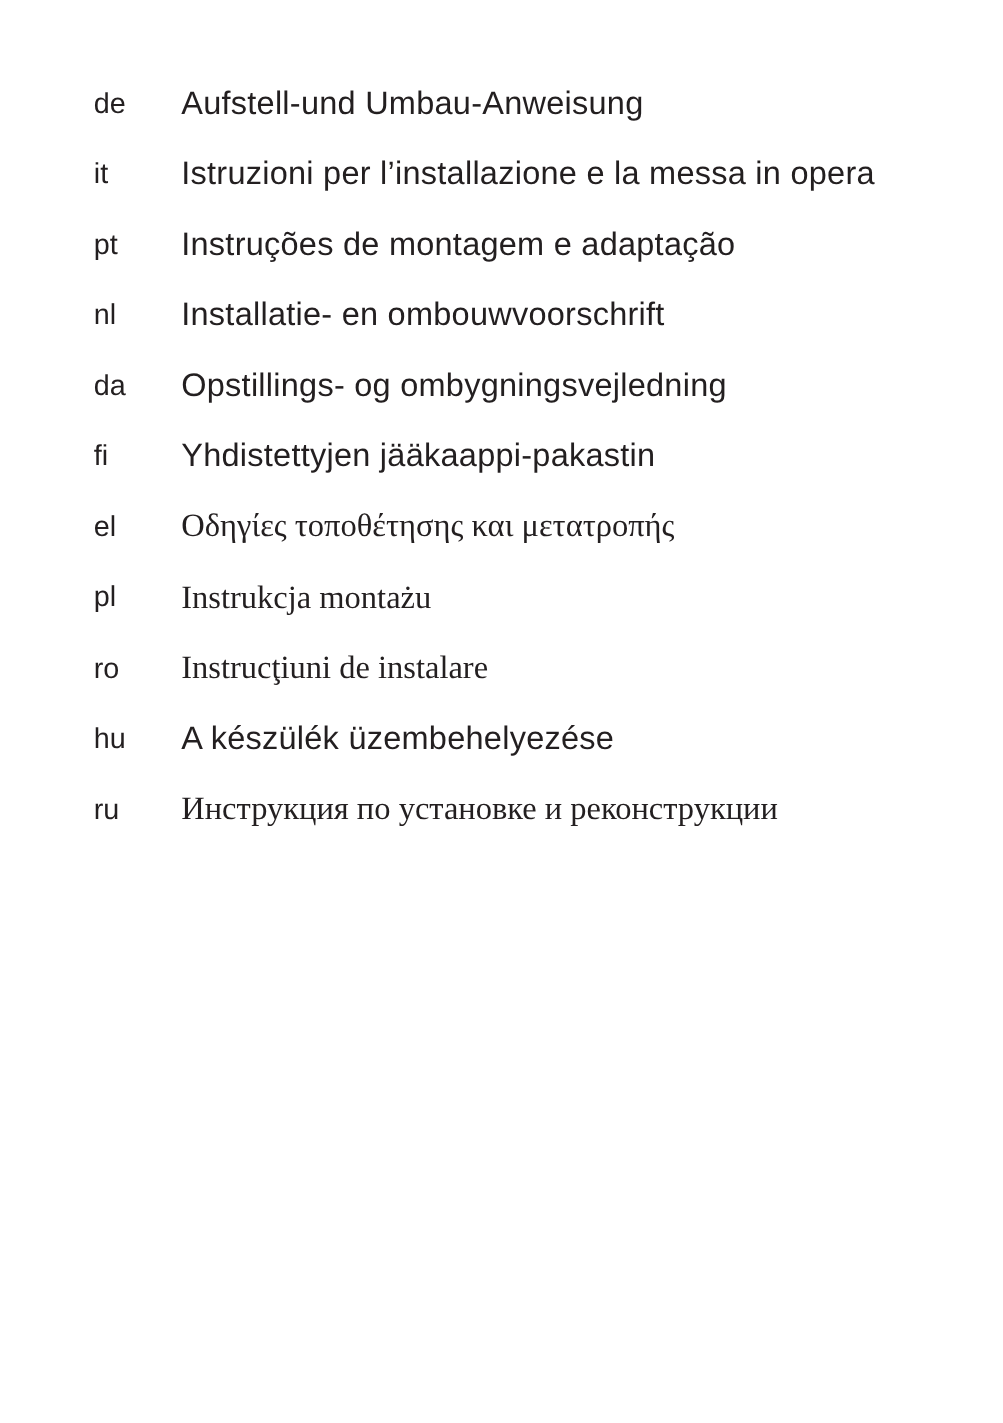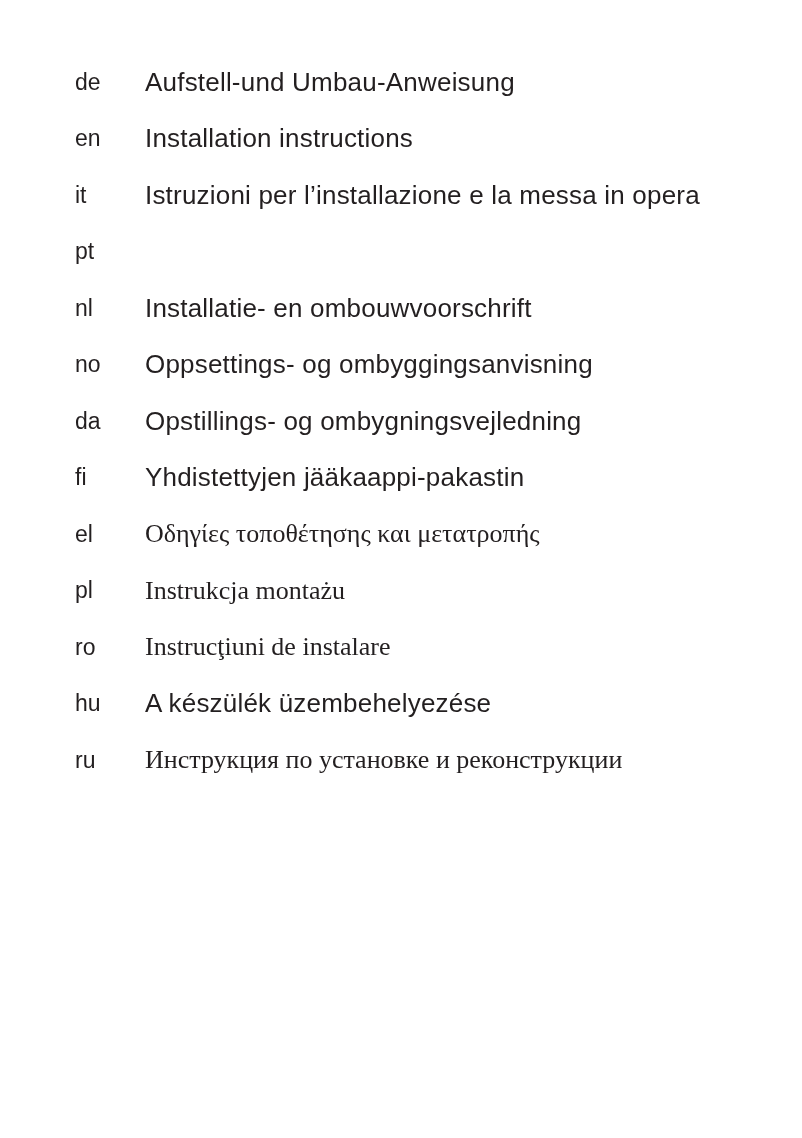--- a/index.html
+++ b/index.html
@@ -79,46 +79,39 @@
 <body>
 
 <div class="page">
 
   <div class="lang-list" id="lang-list">
   <div class="lang-row">
     <span class="lang-code">de</span>
     <span class="lang-title">Aufstell-und Umbau-Anweisung</span>
   </div>
 
-  <div class="lang-row">
-    <span class="lang-code">en</span>
-    <span class="lang-title">Installation instructions</span>
-  </div>
 
 
   <div class="lang-row">
     <span class="lang-code">it</span>
     <span class="lang-title">Istruzioni per l’installazione e la messa in opera</span>
   </div>
 
 
   <div class="lang-row">
     <span class="lang-code">pt</span>
+    <span class="lang-title">Instruções de montagem e adaptação</span>
   </div>
 
   <div class="lang-row">
     <span class="lang-code">nl</span>
     <span class="lang-title">Installatie- en ombouwvoorschrift</span>
   </div>
 
 
-  <div class="lang-row">
-    <span class="lang-code">no</span>
-    <span class="lang-title">Oppsettings- og ombyggingsanvisning</span>
-  </div>
 
   <div class="lang-row">
     <span class="lang-code">da</span>
     <span class="lang-title">Opstillings- og ombygningsvejledning</span>
   </div>
 
   <div class="lang-row">
     <span class="lang-code">fi</span>
     <span class="lang-title">Yhdistettyjen jääkaappi-pakastin</span>
   </div>

